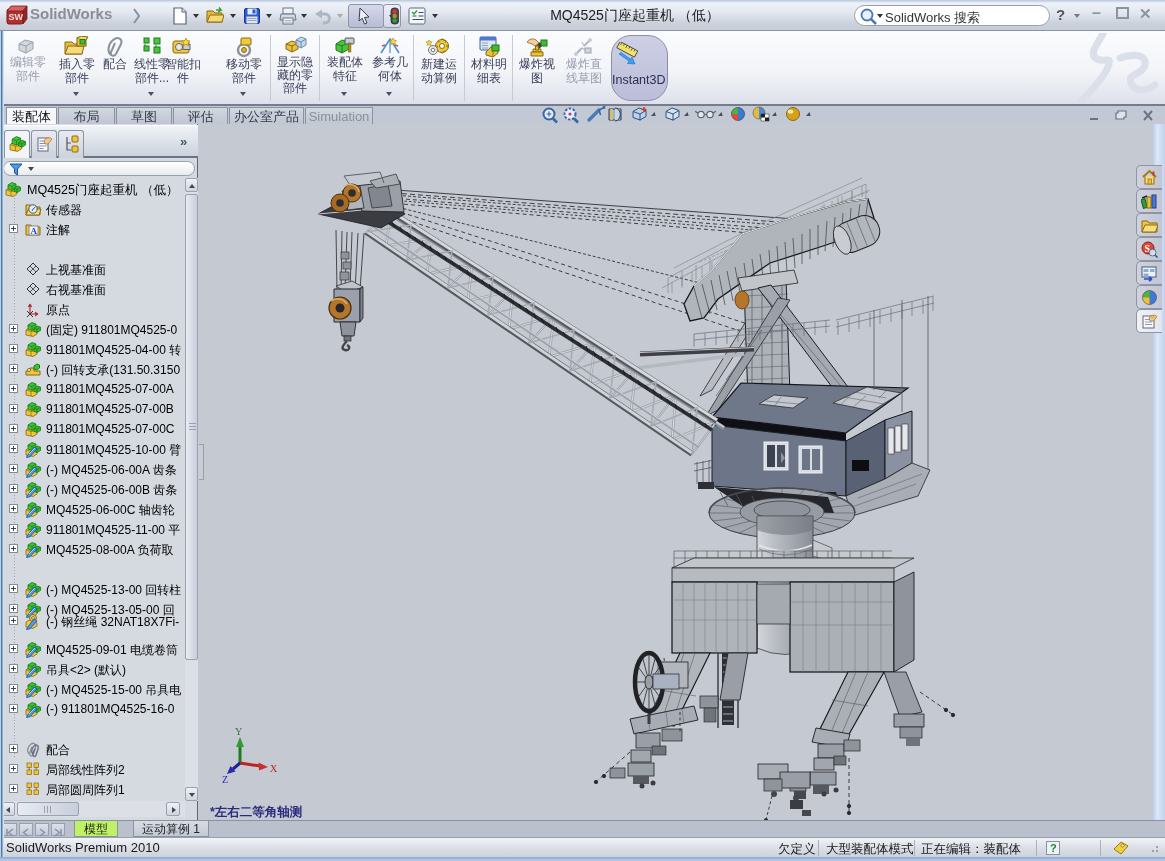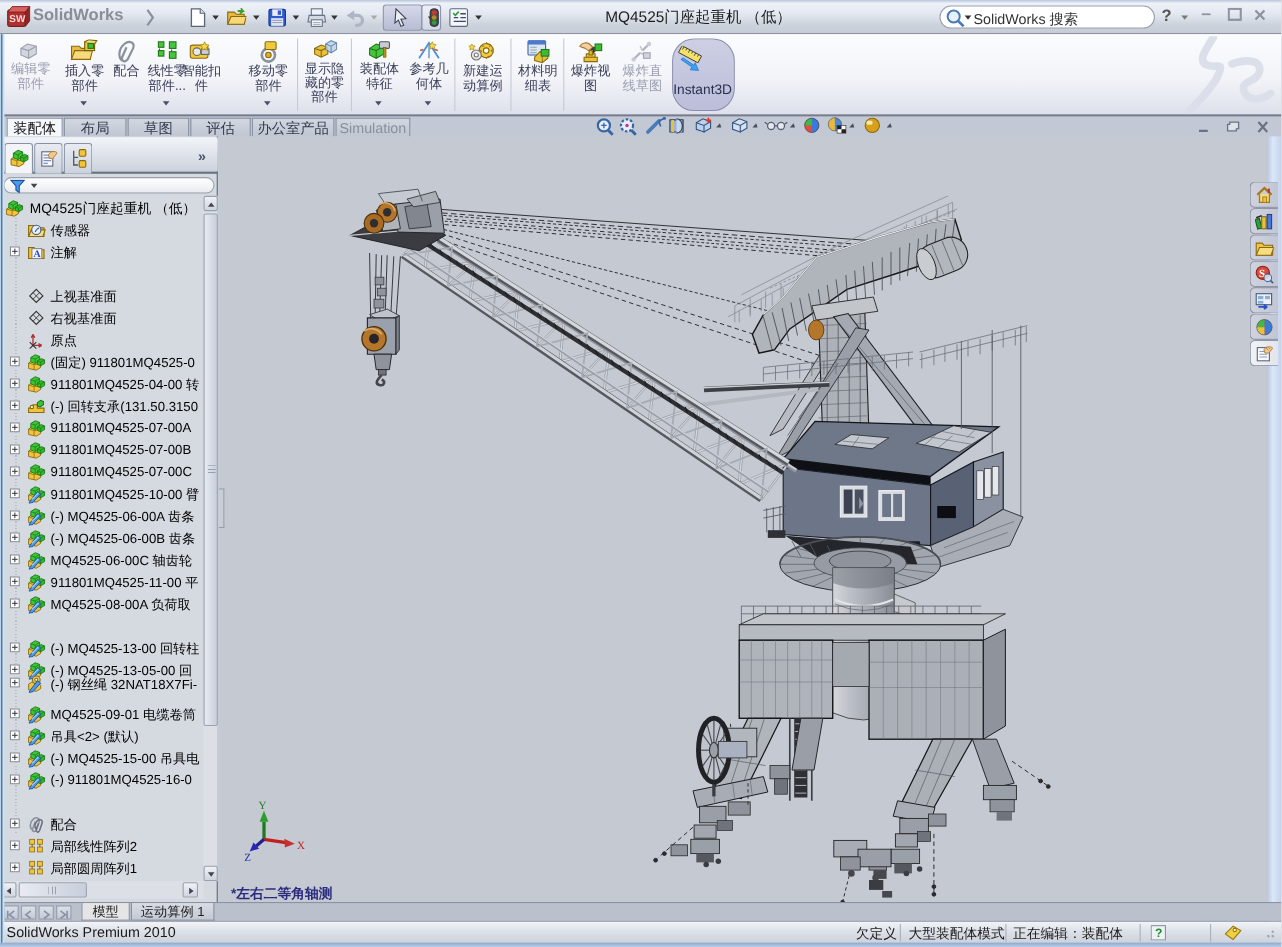--- a/index.html
+++ b/index.html
@@ -57,21 +57,21 @@
 .arr{position:absolute;width:0;height:0;}
 
 #viewport{position:absolute;left:199px;top:124px;width:953px;height:696px;background:#c5c9d1;overflow:hidden;}
 #rightstrip{position:absolute;left:1152px;top:124px;width:13px;height:719px;background:linear-gradient(90deg,#b9c6de,#dce8f8 40%,#c2d2ec);}
 #taskpane{position:absolute;left:1136px;top:165px;width:26px;height:169px;}
 .tpbtn{position:absolute;left:0;width:26px;height:24px;background:linear-gradient(90deg,#d0d3de,#c2c6d4);border:1px solid #8f95a6;border-radius:5px 0 0 5px;border-right:none;}
 #orienttext{position:absolute;left:210px;top:804px;font-size:12.5px;font-weight:bold;color:#2b2b7e;}
 
 #modeltabs{position:absolute;left:0;top:820px;width:1165px;height:17px;background:#bac1cd;border-top:1px solid #8a93a3;}
 .mtab{position:absolute;top:0px;height:16px;line-height:16px;font-size:12px;text-align:center;color:#222;background:linear-gradient(#d8dce4,#c3c9d4);border:1px solid #8a93a3;border-top:none;}
-.mtab.active{background:#e5e5e5;}
+.mtab.active{background:#bef264;}
 .navb{position:absolute;top:2px;width:14px;height:13px;background:linear-gradient(#dde1e8,#c4cad6);border:1px solid #98a0af;}
 #statusbar{position:absolute;left:0;top:837px;width:1165px;height:20px;background:linear-gradient(#f2f4f7 0%,#dde1e8 45%,#cdd3dc 100%);border-top:1px solid #98a0ae;font-size:13px;color:#1a1a1a;}
 #bottomedge{position:absolute;left:0;top:857px;width:1165px;height:4px;background:linear-gradient(#8fa8cc,#b9d0ec);}
 .svgabs{position:absolute;}
 </style>
 </head>
 <body>
 <div id="app">
  <div id="titlebar">
   <svg class="abs" style="left:6px;top:5px" width="22" height="22" viewBox="0 0 22 22">
@@ -1153,21 +1153,21 @@
   <div class="navb" style="left:19px"><svg width="12" height="11" viewBox="0 0 12 11">
           <path d="M8 2 L3.5 5.5 L8 9" fill="none" stroke="#8a93a6" stroke-width="1.5"></path>
         </svg></div>
   <div class="navb" style="left:35px"><svg width="12" height="11" viewBox="0 0 12 11">
           <path d="M4 2 L8.5 5.5 L4 9" fill="none" stroke="#8a93a6" stroke-width="1.5"></path>
         </svg></div>
   <div class="navb" style="left:51px"><svg width="12" height="11" viewBox="0 0 12 11">
           <path d="M9 2 v7 M3 2 L7.5 5.5 L3 9" fill="none" stroke="#8a93a6" stroke-width="1.5"></path>
         </svg></div>
   <div class="mtab active" style="left:74px;width:44px">模型</div>
-  <div class="mtab" style="left:119px;width:76px">运动算例 1</div>
+  <div class="mtab" style="left:133px;width:76px">运动算例 1</div>
  </div>
  <div id="statusbar">
   <div class="abs" style="left:6px;top:2px">SolidWorks Premium 2010</div>
   <div class="abs" style="left:778px;top:3px;font-size:12.5px">欠定义</div>
   <div class="abs" style="left:818px;top:2px;width:1px;height:16px;background:#aab0bc"></div>
   <div class="abs" style="left:826px;top:3px;font-size:12.5px">大型装配体模式</div>
   <div class="abs" style="left:914px;top:2px;width:1px;height:16px;background:#aab0bc"></div>
   <div class="abs" style="left:921px;top:3px;font-size:12.5px">正在编辑：装配体</div>
   <div class="abs" style="left:1036px;top:2px;width:1px;height:16px;background:#aab0bc"></div>
   <svg class="abs" style="left:1046px;top:3px" width="14" height="14" viewBox="0 0 14 14">

